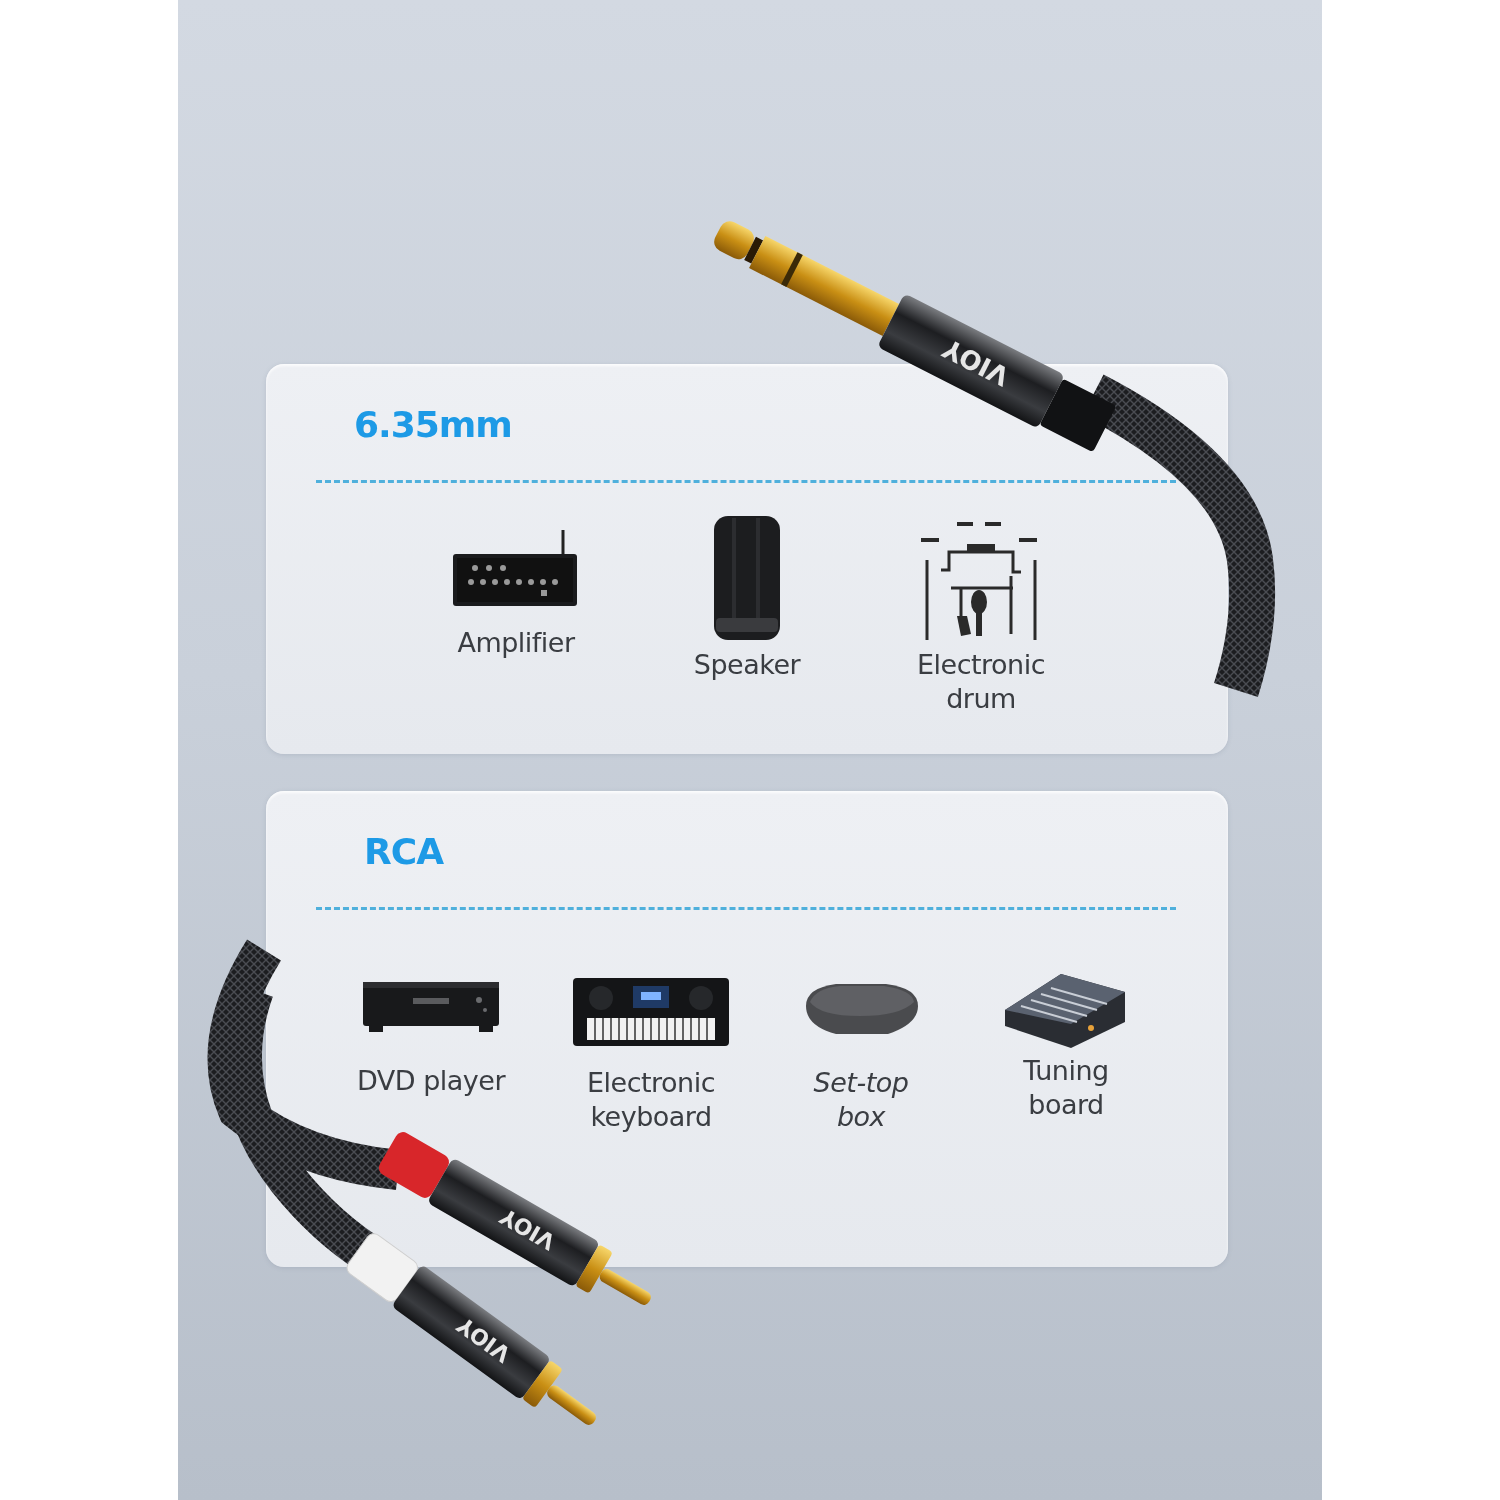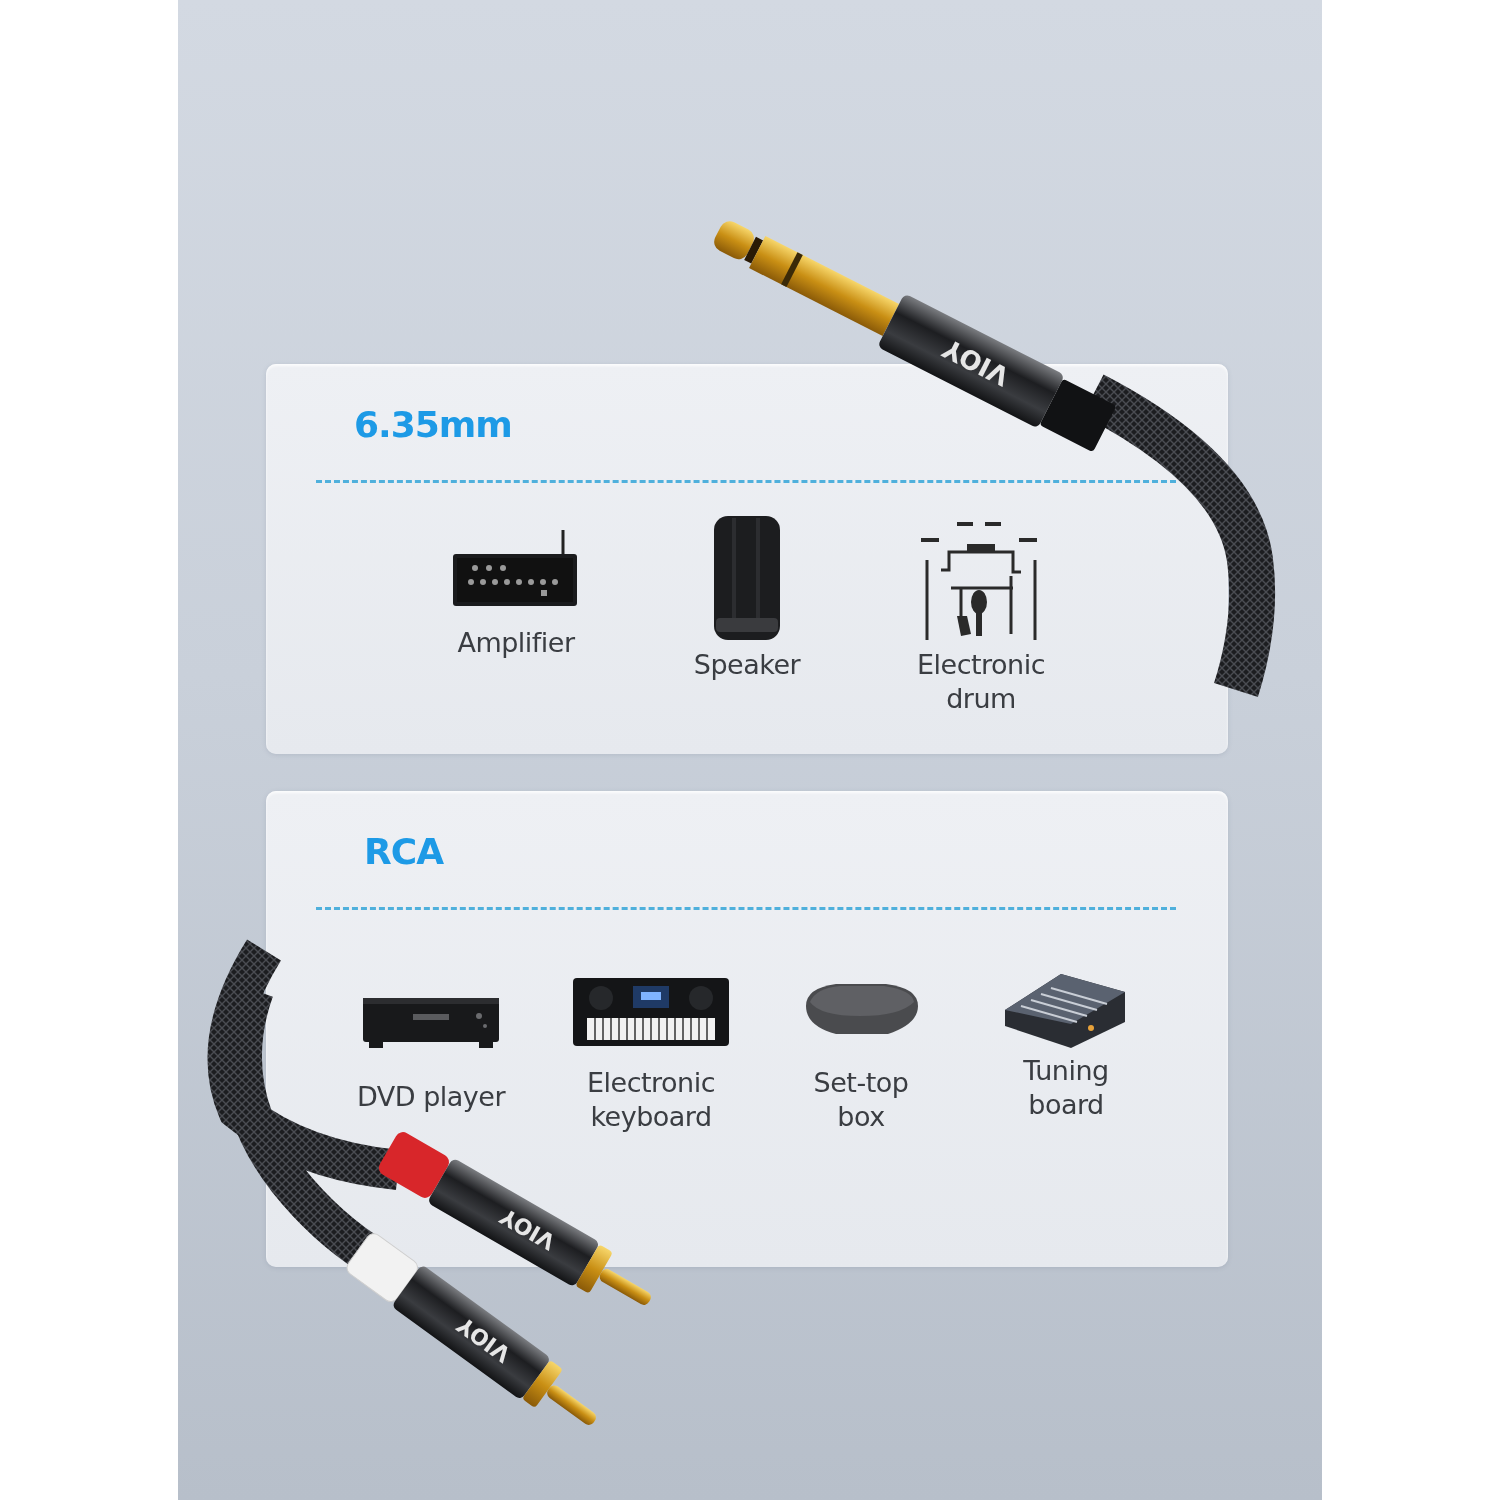--- a/index.html
+++ b/index.html
@@ -13,21 +13,21 @@
       overflow: hidden;
     }
     .title {
       position: absolute; left: 0; top: 112px; width: 1144px; text-align: center;
       font-family: "DejaVu Sans", sans-serif; font-weight: bold; font-size: 58px; letter-spacing: -1.5px;
       color: #16181c;
     }
     .card {
       position: absolute; left: 88px; width: 962px;
       background: linear-gradient(180deg, #eef0f4 0%, #e6e9ee 100%);
-      border-radius: 10px;
+      border-radius: 18px;
       box-shadow: 0 2px 3px rgba(255,255,255,0.8) inset, 0 1px 4px rgba(120,130,150,0.25);
     }
     .card.top { top: 364px; height: 390px; }
     .card.bottom { top: 791px; height: 476px; }
     .card-label {
       position: absolute; font-family: "DejaVu Sans", sans-serif; font-weight: bold; font-size: 36px;
       color: #1d9ae6; letter-spacing: -1px;
     }
     .card.top .card-label { left: 88px; top: 40px; }
     .card.bottom .card-label { left: 98px; top: 40px; }
@@ -110,21 +110,21 @@
       </svg>
       <span class="lbl" style="margin-top:4px;">Electronic
 drum</span>
     </div>
   </div>
 
   <div class="card bottom">
     <div class="card-label">RCA</div>
     <div class="dash"></div>
 
-    <div class="device" style="left:90px; top:201px; width:150px;">
+    <div class="device" style="left:90px; top:185px; width:150px;">
       <svg class="icon" width="140" height="60" viewBox="0 0 140 60">
         <rect x="2" y="6" width="136" height="44" rx="3" fill="#18191b"></rect>
         <rect x="2" y="6" width="136" height="6" fill="#2c2d30"></rect>
         <rect x="52" y="22" width="36" height="6" fill="#5a5b5e"></rect>
         <circle cx="118" cy="24" r="3" fill="#6a6b6e"></circle>
         <circle cx="124" cy="34" r="2" fill="#6a6b6e"></circle>
         <rect x="8" y="50" width="14" height="6" fill="#18191b"></rect>
         <rect x="118" y="50" width="14" height="6" fill="#18191b"></rect>
       </svg>
       <span class="lbl" style="margin-top:28px;">DVD player</span>
@@ -153,21 +153,21 @@
             <line x1="112" y1="42" x2="112" y2="64"></line>
           <line x1="120" y1="42" x2="120" y2="64"></line>
             <line x1="128" y1="42" x2="128" y2="64"></line>
           <line x1="136" y1="42" x2="136" y2="64"></line>
         </g>
       </svg>
       <span class="lbl" style="margin-top:18px;">Electronic
 keyboard</span>
     </div>
 
-    <div class="device" style="left:525px; top:185px; width:140px;">
+    <div class="device" style="left:525px; top:185px; width:140px;font-style:italic;">
       <svg class="icon" width="130" height="70" viewBox="0 0 130 70">
         <path d="M10 30 Q10 12 40 8 L90 8 Q122 12 122 30 Q122 48 92 58 L40 58 Q10 50 10 30 Z" fill="#4a4b4e"></path>
         <path d="M14 26 Q20 12 44 10 L88 10 Q116 14 118 26 Q104 40 64 40 Q24 40 14 26 Z" fill="#5f6064"></path>
       </svg>
       <span class="lbl" style="margin-top:20px;">Set-top
 box</span>
     </div>
 
     <div class="device" style="left:725px; top:175px; width:150px;">
       <svg class="icon" width="130" height="84" viewBox="0 0 130 84">

